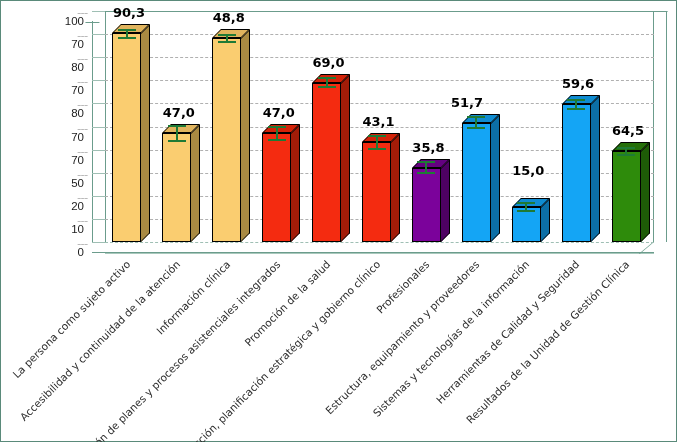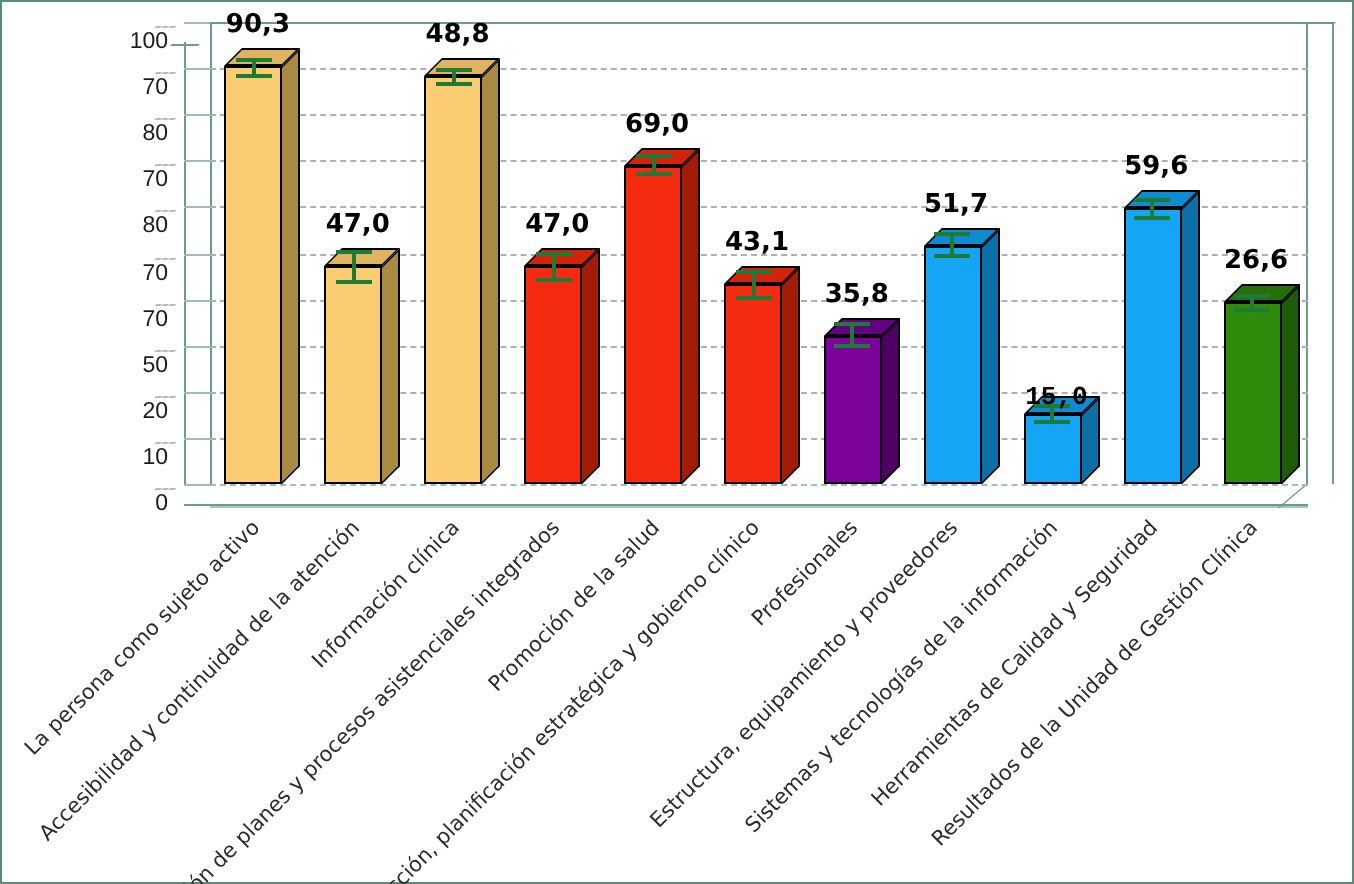--- a/index.html
+++ b/index.html
@@ -332,32 +332,32 @@
         <div class="bar-wrap" style="left: 356.818px; width: 29px; height: 119.427px;">
           <div class="bar-side" style="left: 29px; bottom: 0px; height: 119.427px; background: rgb(12, 111, 166); transform: skewY(-45deg); transform-origin: left bottom;"></div>
           <div class="bar-top" style="left: 0px; top: -9px; width: 29px; background: rgb(15, 140, 209); transform: skewX(-45deg); transform-origin: left bottom;"></div>
           <div class="bar-front" style="height: 119.427px; background: rgb(20, 165, 245);"></div>
         </div>
         <div class="errbar" style="left: 362.318px; width: 18px; top: 105.336px; height: 12.474px;">
           <div class="vline"></div>
           <div class="cap top"></div>
           <div class="cap bot"></div>
         </div>
-        <div class="bar-value" style="left: 333px; top: 83.573px;">51,7</div>
+        <div class="bar-value" style="left: 322px; top: 83.573px;">51,7</div>
         <div class="bar-wrap" style="left: 406.727px; width: 29px; height: 34.65px;">
           <div class="bar-side" style="left: 29px; bottom: 0px; height: 34.65px; background: rgb(12, 111, 166); transform: skewY(-45deg); transform-origin: left bottom;"></div>
           <div class="bar-top" style="left: 0px; top: -9px; width: 29px; background: rgb(15, 140, 209); transform: skewX(-45deg); transform-origin: left bottom;"></div>
           <div class="bar-front" style="height: 34.65px; background: rgb(20, 165, 245);"></div>
         </div>
         <div class="errbar" style="left: 412.227px; width: 18px; top: 191.268px; height: 10.164px;">
           <div class="vline"></div>
           <div class="cap top"></div>
           <div class="cap bot"></div>
         </div>
-        <div class="bar-value" style="left: 383.227px; top: 180px; font-family: Liberation Mono, monospace;">15,0</div>
+        <div class="bar-value" style="left: 383.227px; top: 152px;">15,0</div>
         <div class="bar-wrap" style="left: 456.636px; width: 29px; height: 137.676px;">
           <div class="bar-side" style="left: 29px; bottom: 0px; height: 137.676px; background: rgb(12, 111, 166); transform: skewY(-45deg); transform-origin: left bottom;"></div>
           <div class="bar-top" style="left: 0px; top: -9px; width: 29px; background: rgb(15, 140, 209); transform: skewX(-45deg); transform-origin: left bottom;"></div>
           <div class="bar-front" style="height: 137.676px; background: rgb(20, 165, 245);"></div>
         </div>
         <div class="errbar" style="left: 462.136px; width: 18px; top: 88.011px; height: 10.626px;">
           <div class="vline"></div>
           <div class="cap top"></div>
           <div class="cap bot"></div>
         </div>
@@ -365,21 +365,21 @@
         <div class="bar-wrap" style="left: 506.545px; width: 29px; height: 90.783px;">
           <div class="bar-side" style="left: 29px; bottom: 0px; height: 90.783px; background: rgb(30, 92, 7); transform: skewY(-45deg); transform-origin: left bottom;"></div>
           <div class="bar-top" style="left: 0px; top: -9px; width: 29px; background: rgb(37, 111, 9); transform: skewX(-45deg); transform-origin: left bottom;"></div>
           <div class="bar-front" style="height: 90.783px; background: rgb(46, 139, 11);"></div>
         </div>
         <div class="errbar" style="left: 512.045px; width: 18px; top: 135.597px; height: 9.24px;">
           <div class="vline"></div>
           <div class="cap top"></div>
           <div class="cap bot"></div>
         </div>
-        <div class="bar-value" style="left: 483.045px; top: 112.217px;">26,6</div>
+        <div class="bar-value" style="left: 483.045px; top: 112.217px;">64,5</div>
       </div>
   </div>
 
   <div id="yaxis-labels">
       <div class="ylab" style="left: 49px; top: 14px;">100</div>
       <div class="ylab" style="left: 49px; top: 37.1px;">70</div>
       <div class="ylab" style="left: 49px; top: 60.2px;">80</div>
       <div class="ylab" style="left: 49px; top: 83.3px;">70</div>
       <div class="ylab" style="left: 49px; top: 106.4px;">80</div>
       <div class="ylab" style="left: 49px; top: 129.5px;">70</div>

